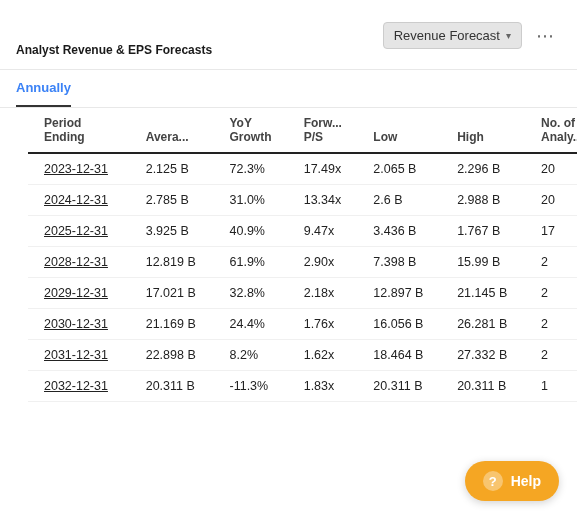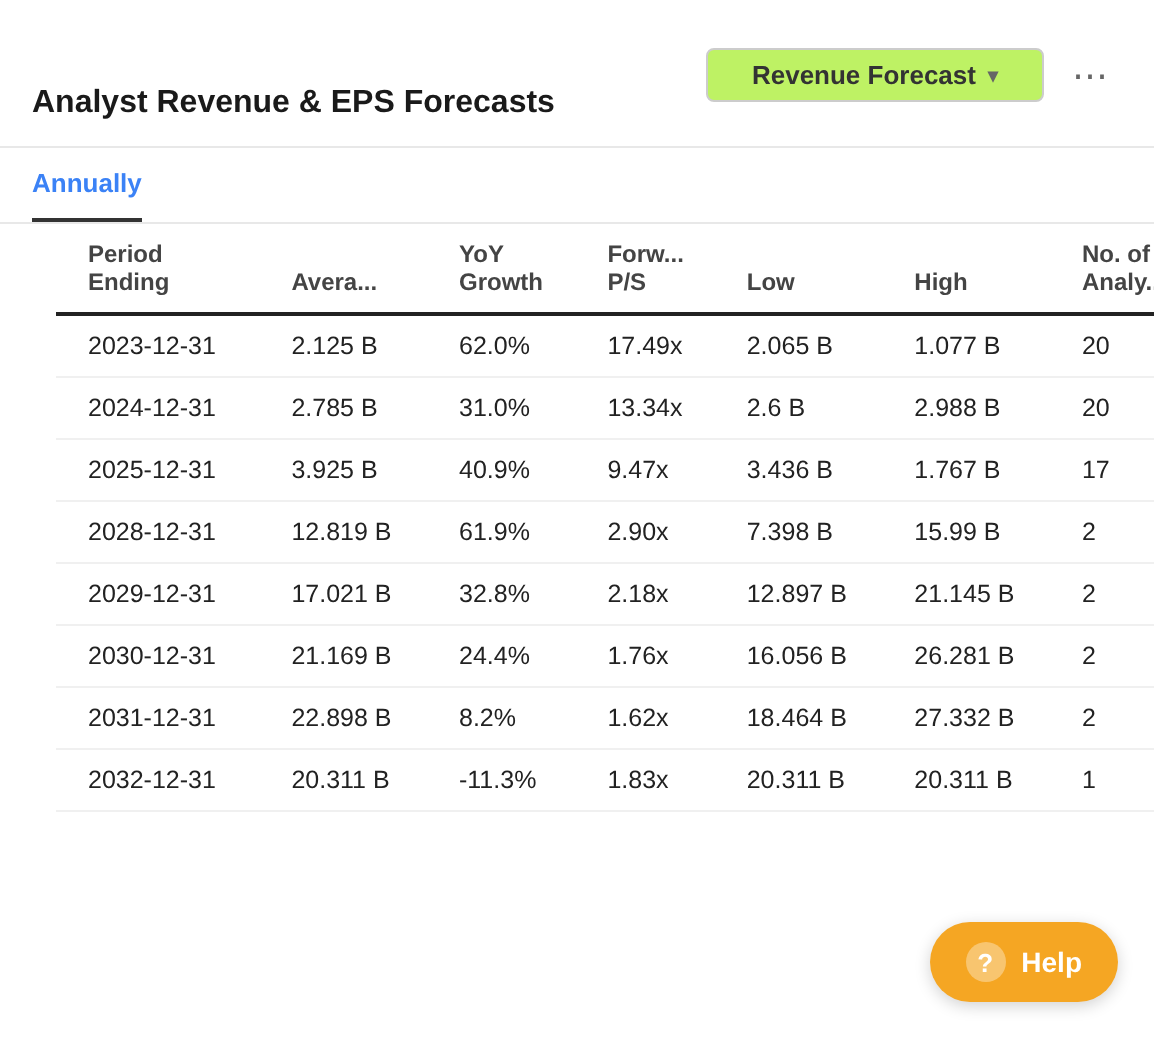--- a/index.html
+++ b/index.html
@@ -12,42 +12,41 @@
       min-height: 519px;
     }
     .header {
       display: flex;
       align-items: center;
       justify-content: space-between;
       padding: 14px 16px 12px 16px;
       border-bottom: 1px solid #e8e8e8;
     }
     .header-title {
-      font-size: 16px;
+      font-size: 12px;
       font-weight: 700;
       color: #1a1a1a;
       margin-top: 29px;
     }
     .header-controls {
       display: flex;
       align-items: center;
       gap: 8px;
     }
     .dropdown-btn {
       display: flex;
       align-items: center;
       gap: 6px;
       border: 1px solid #ccc;
       border-radius: 4px;
-      padding: 5px 22px;
-      background: #bef264;
+      padding: 5px 10px;
+      background: #e5e5e5;
       cursor: pointer;
       font-size: 13px;
       color: #333;
-      font-weight: bold;
     }
     .dropdown-btn .chevron {
       font-size: 10px;
       color: #666;
     }
     .more-btn {
       border: none;
       background: none;
       cursor: pointer;
       font-size: 18px;
@@ -98,20 +97,21 @@
     tbody tr {
       border-bottom: 1px solid #f0f0f0;
     }
     tbody td {
       padding: 8px 10px;
       font-size: 12.5px;
       color: #222;
     }
     tbody td:first-child {
       padding-left: 16px;
+      text-decoration: underline;
     }
     .help-btn {
       position: fixed;
       bottom: 18px;
       right: 18px;
       background: #f5a623;
       color: #fff;
       border: none;
       border-radius: 24px;
       padding: 10px 18px;
@@ -167,24 +167,24 @@
         <th>Forw...<br>P/S</th>
         <th>Low</th>
         <th>High</th>
         <th>No. of<br>Analy...</th>
       </tr>
     </thead>
     <tbody id="table-body">
     <tr>
           <td>2023-12-31</td>
           <td>2.125 B</td>
-          <td>62.0%</td>
+          <td>72.3%</td>
           <td>17.49x</td>
           <td>2.065 B</td>
-          <td>1.077 B</td>
+          <td>2.296 B</td>
           <td>20</td>
         </tr>
         <tr>
           <td>2024-12-31</td>
           <td>2.785 B</td>
           <td>31.0%</td>
           <td>13.34x</td>
           <td>2.6 B</td>
           <td>2.988 B</td>
           <td>20</td>

